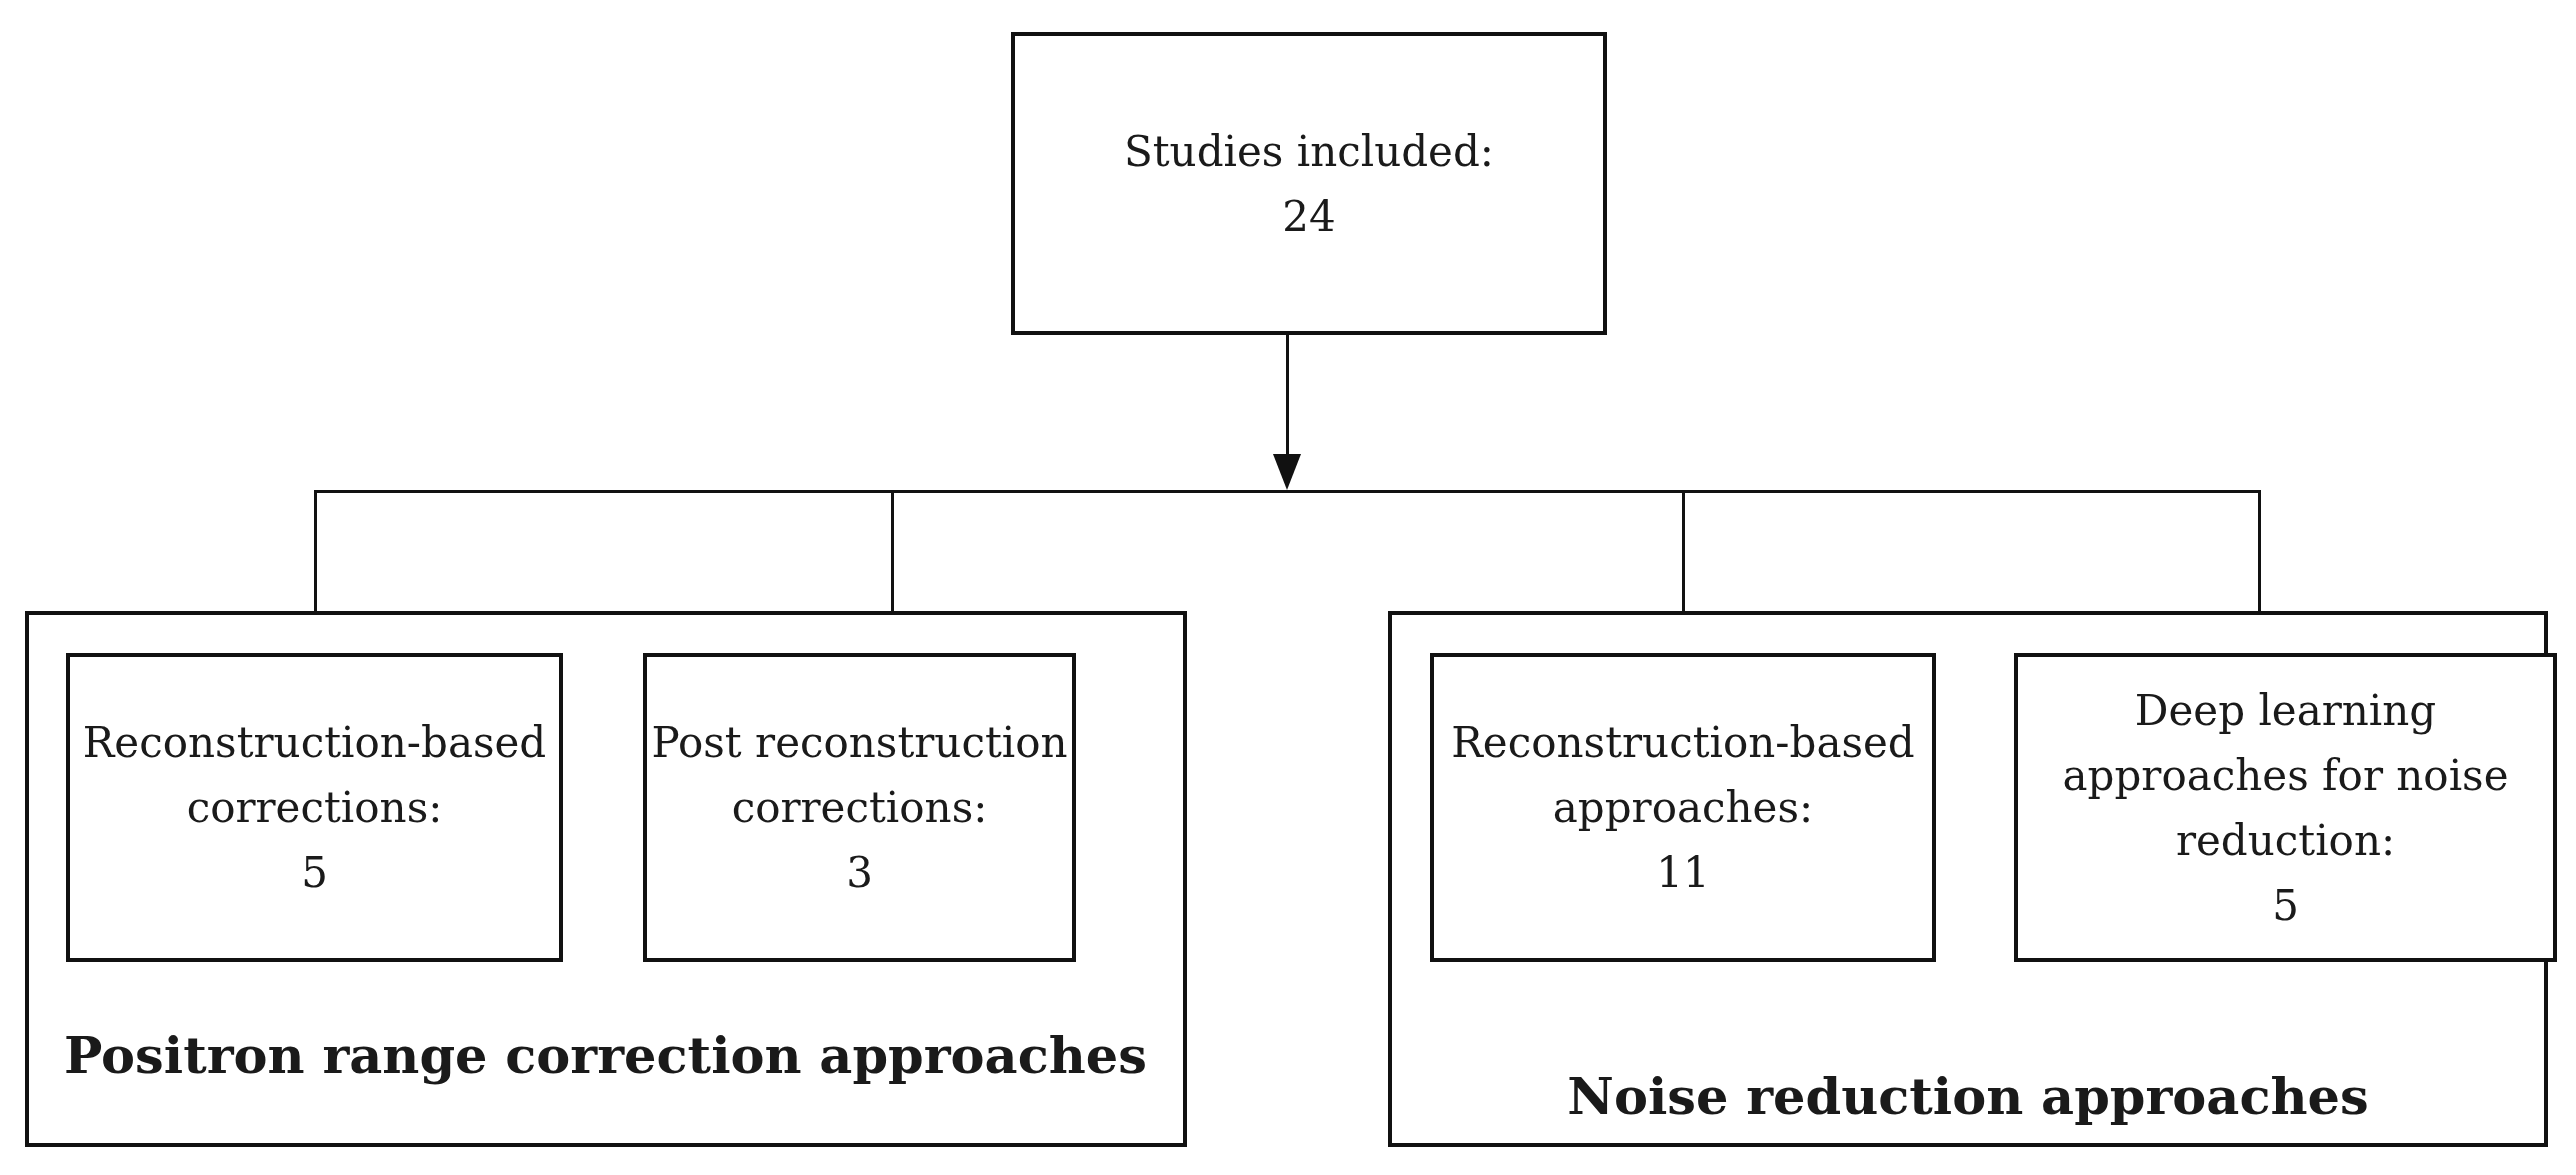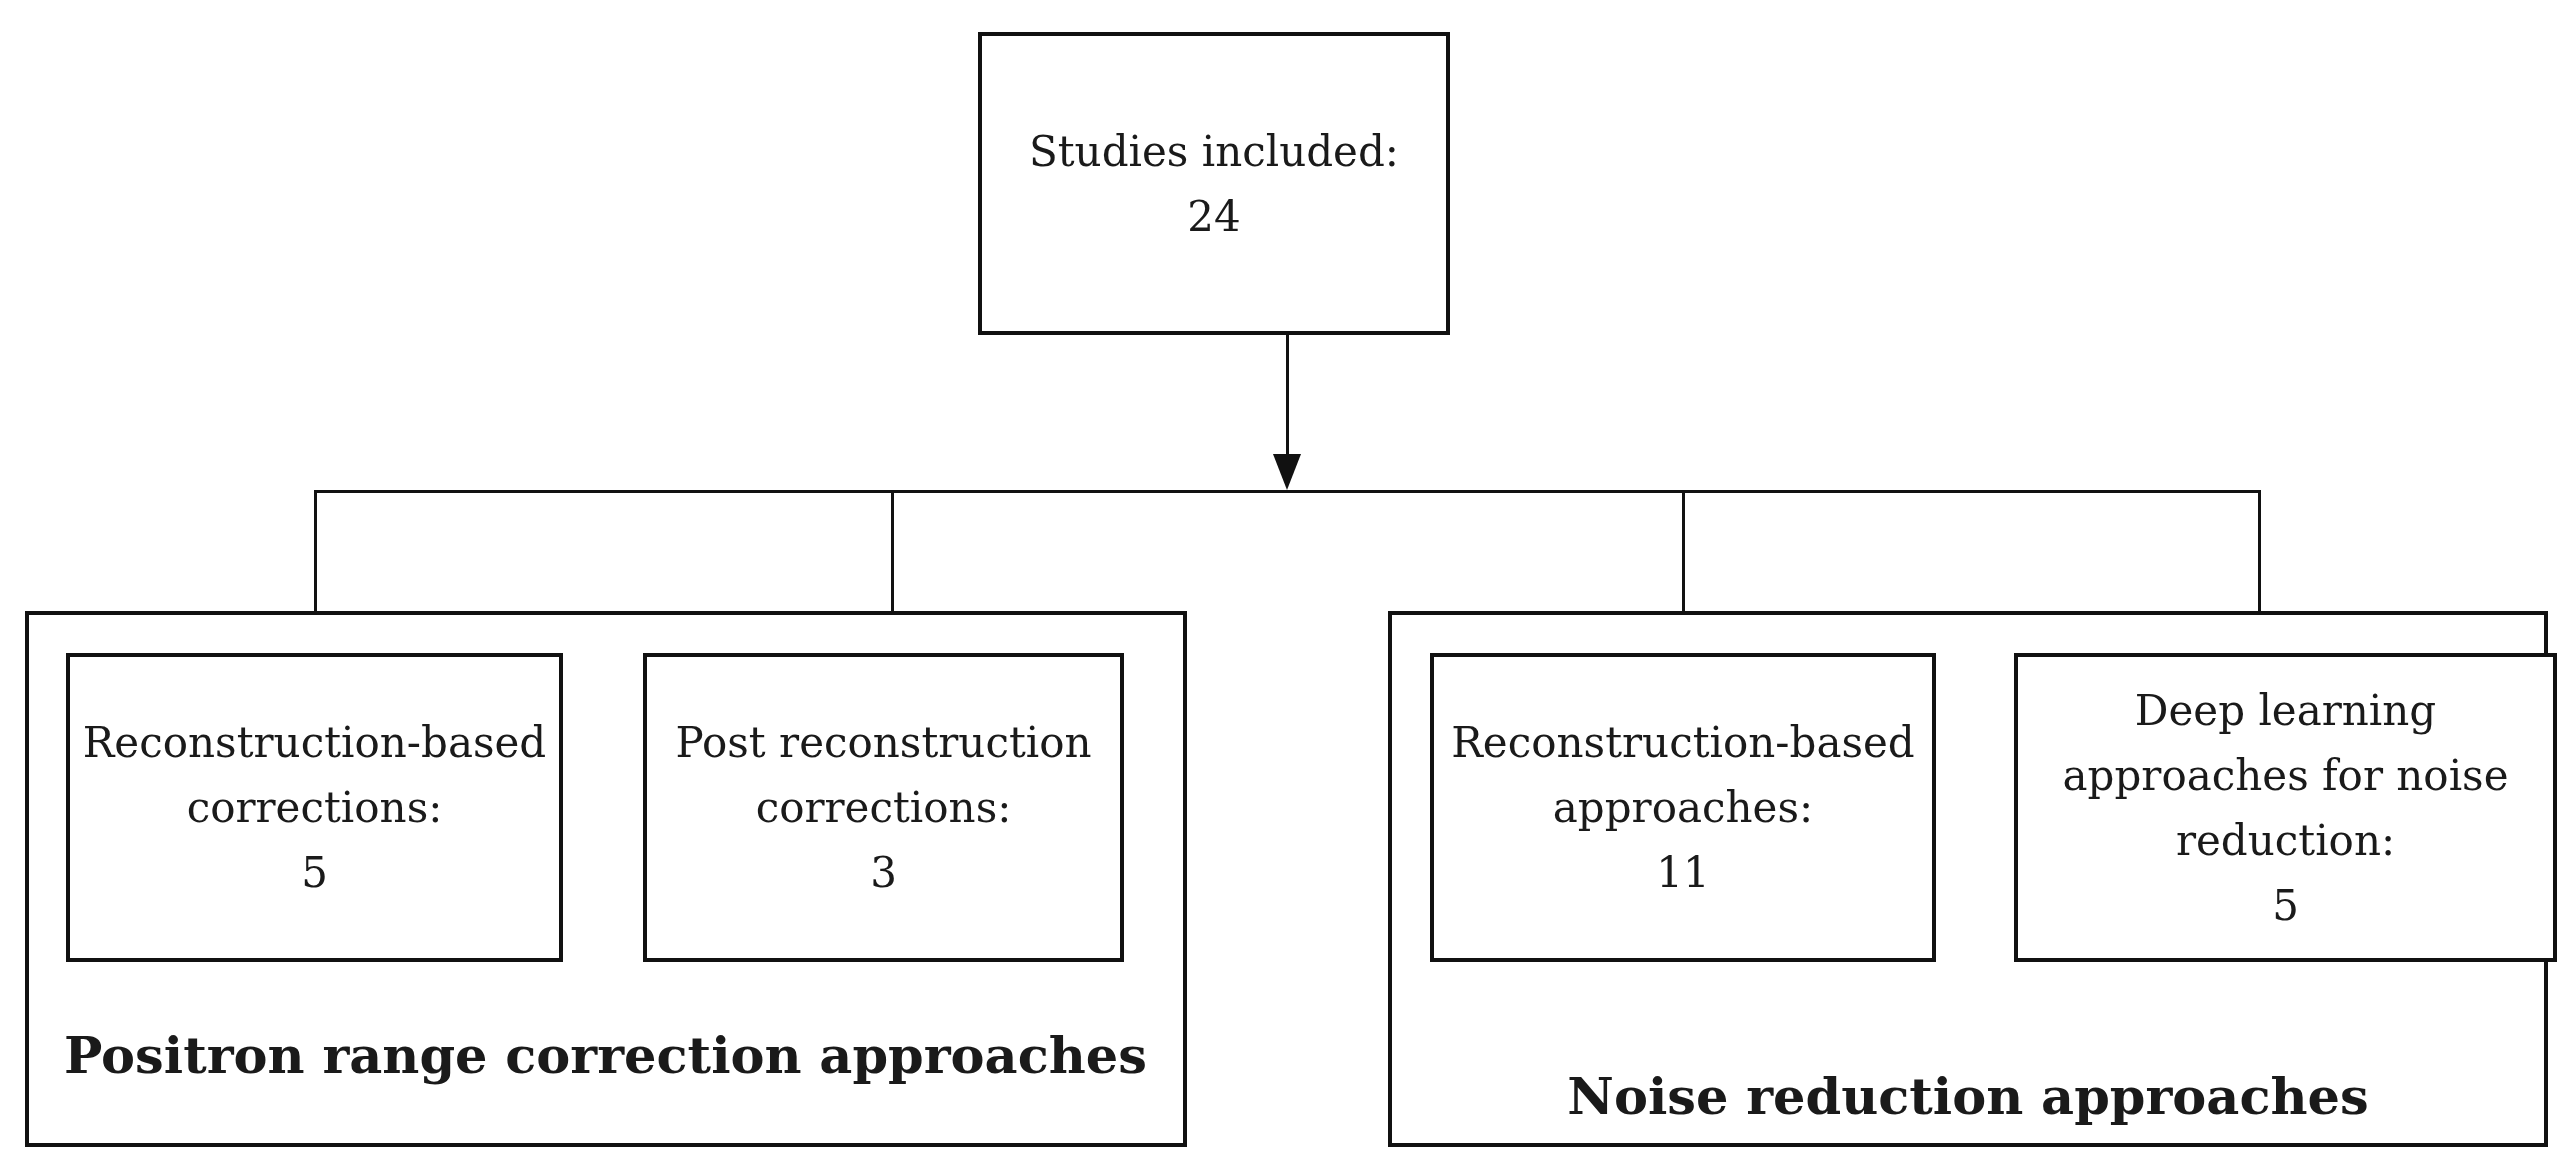--- a/index.html
+++ b/index.html
@@ -47,21 +47,21 @@
   .arrowhead {
     position: absolute;
     width: 0;
     height: 0;
     border-left: 14.2px solid transparent;
     border-right: 14.2px solid transparent;
     border-top: 36px solid #111111;
   }
 
   
-  .root-node { left: 978px; top: 32px; width: 472px; height: 303px; }
+  .root-node { left: 1011px; top: 32px; width: 596px; height: 303px; }
 
   
   .trunk-line  { left: 1286px; top: 335px; width: 3.2px; height: 120px; }
   .trunk-arrow { left: 1273px; top: 454px; }
 
   
   .bus-line { left: 314px; top: 490px; width: 1947px; height: 3.2px; }
 
   
   .branch-line { top: 493px; width: 3.2px; height: 123px; }
@@ -72,21 +72,21 @@
   .b4.branch-line { left: 2258px; } .b4.branch-arrow { left: 2246px; }
 
   
   .group-left  { left: 24.5px;   top: 611px; width: 1162px; height: 536px; }
   .group-right { left: 1388px; top: 611px; width: 1160px; height: 536px; }
   .label-left  { left: 24.5px;   top: 1022px; width: 1162px; }
   .label-right { left: 1388px; top: 1022px; width: 1160px; margin-top: 41px; }
 
   
   .node-l1 { left: 66px;   top: 653px; width: 497px; height: 309px; }
-  .node-l2 { left: 643px;  top: 653px; width: 481px; height: 309px; }
+  .node-l2 { left: 643px;  top: 653px; width: 433px; height: 309px; }
   .node-r1 { left: 1430px; top: 653px; width: 506px; height: 309px; }
   .node-r2 { left: 2014px; top: 653px; width: 543px; height: 309px; }
 </style>
 </head>
 <body>
 
 <div class="canvas">
 
   <div class="box node root-node">
     <div class="line">Studies included:</div>

